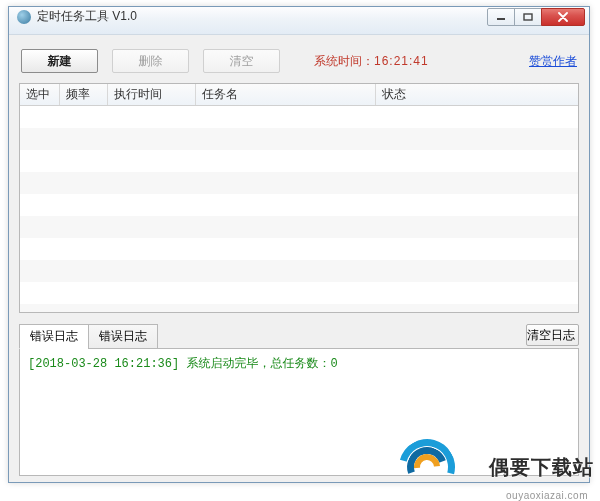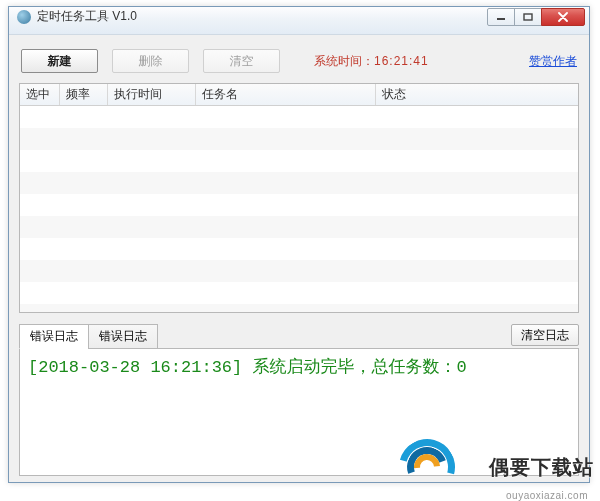--- a/index.html
+++ b/index.html
@@ -143,37 +143,37 @@
     font-size: 12px;
     margin-right: -1px;
     cursor: pointer;
   }
   .tab.active {
     background: #fff;
     border-bottom: 1px solid #fff;
   }
   .log-spacer { flex:1; }
   .clear-log-btn {
-    width: 68px; height: 22px;
+    width: 53px; height: 22px;
     border: 1px solid #b0b0b0;
     background: linear-gradient(#fdfdfd,#ececec);
     font-size: 12px;
-    text-align: center; line-height: 20px;
+    line-height: 20px;
     border-radius: 2px;
     margin-bottom: 2px;
     cursor: pointer;
   }
   .log-box {
     border: 1px solid #b8b8b8;
     background: #fff;
     flex: 1;
     min-height: 120px;
     padding: 6px 8px;
     font-family: "SimSun","Courier New",monospace;
-    font-size: 17px;
+    font-size: 12px;
     overflow: auto;
   }
   .log-line .ts { color: #1a8a1a; }
   .log-line .msg { color: #1a8a1a; }
 
   .watermark {
     position: absolute;
     right: 6px; bottom: 6px;
     display: flex; align-items: center; gap: 6px;
     pointer-events: none;

